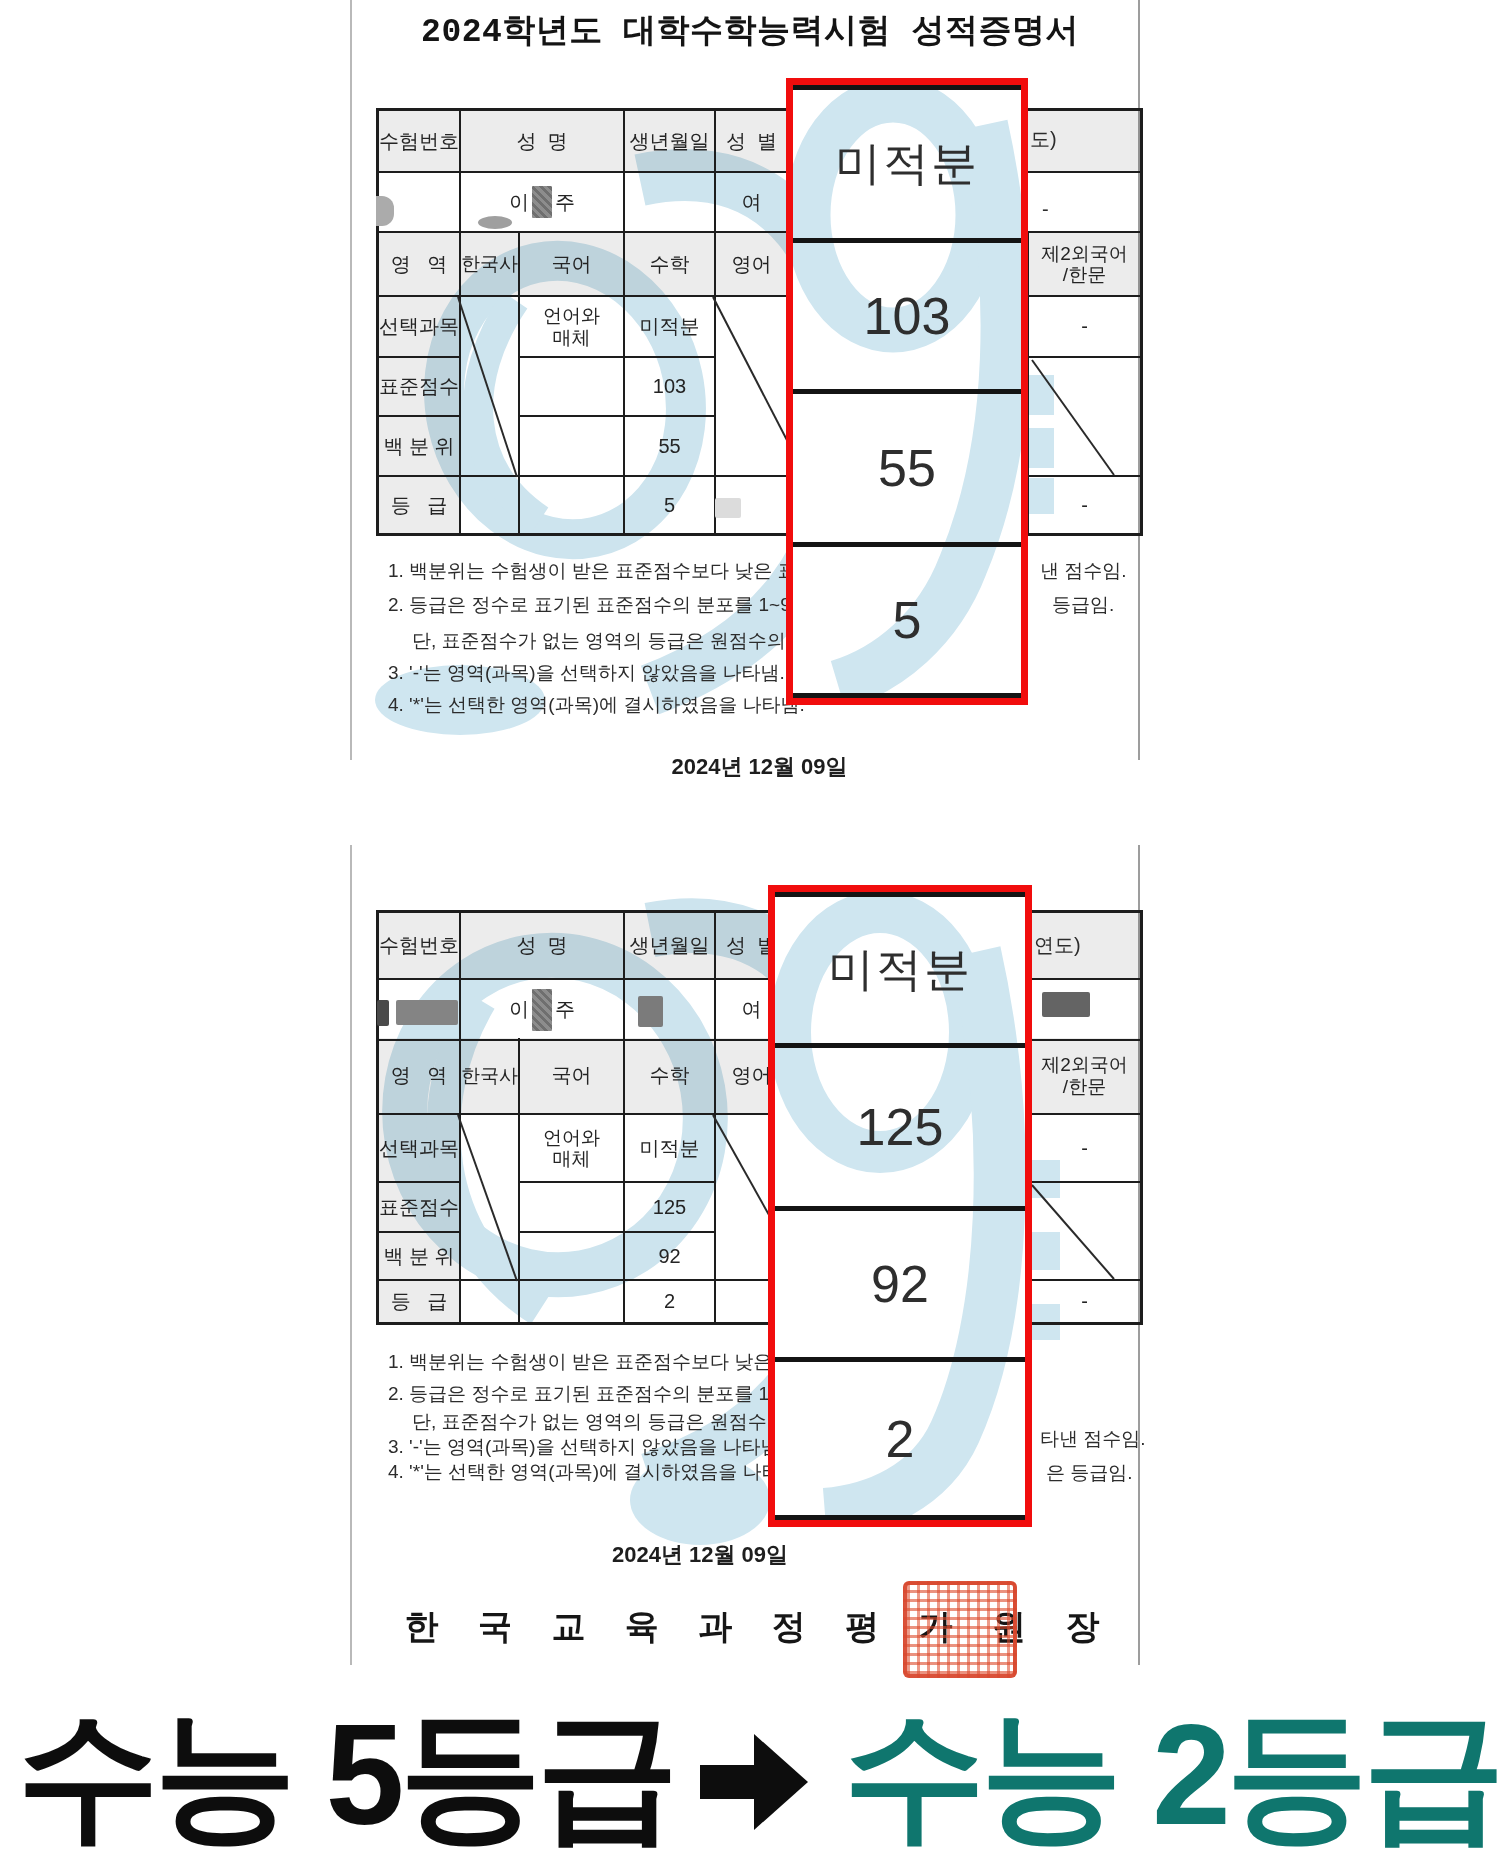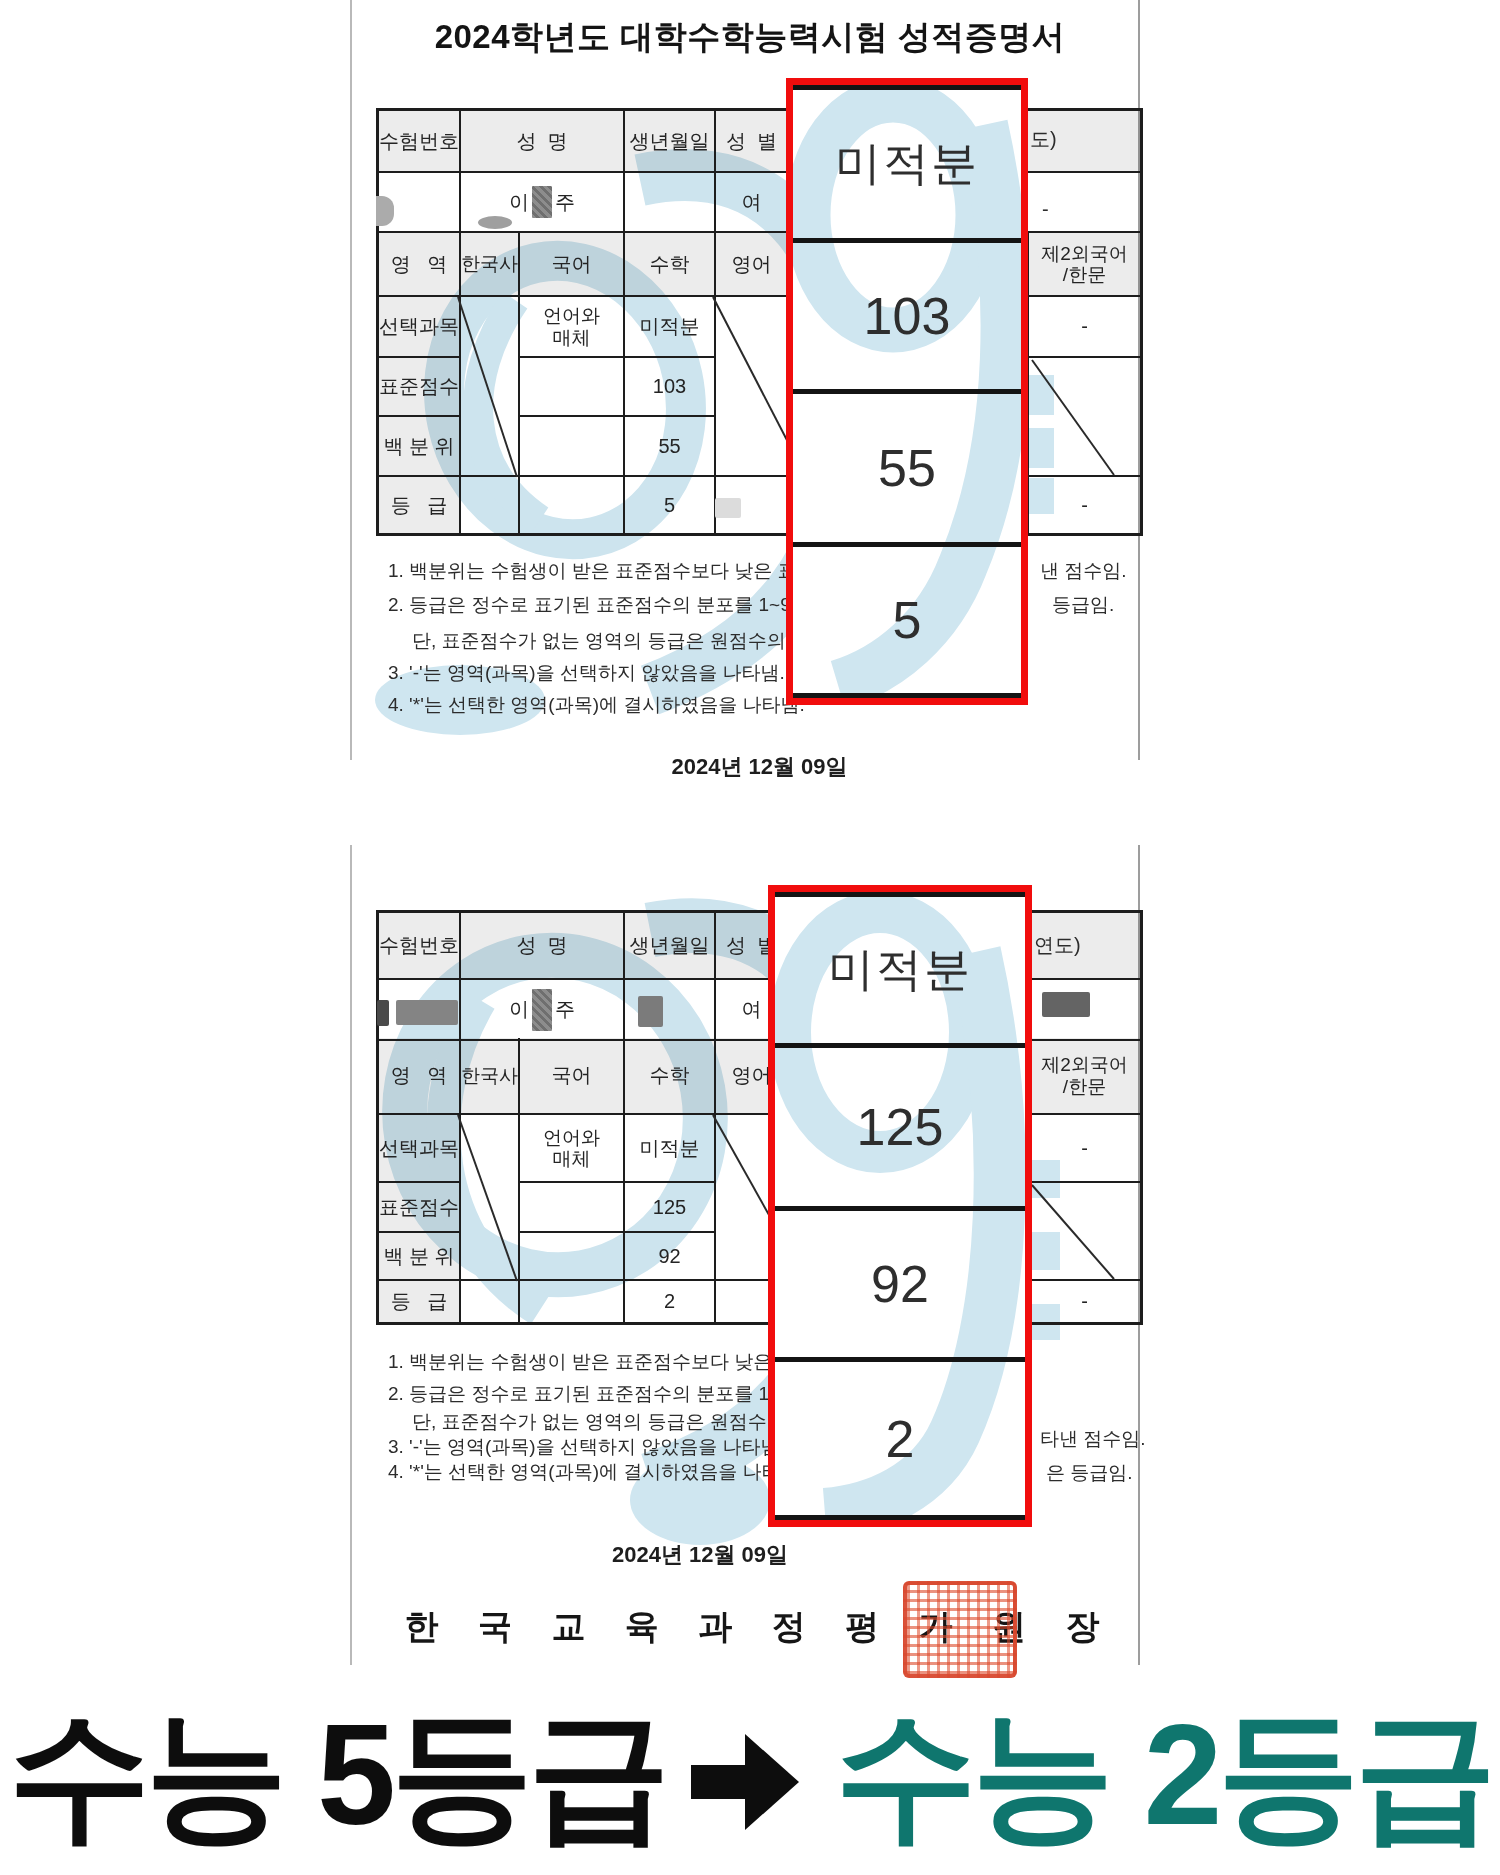--- a/index.html
+++ b/index.html
@@ -43,21 +43,21 @@
   
   .issuer{position:absolute;left:376px;width:767px;text-align:center;
           font-size:34px;font-weight:600;letter-spacing:15px;color:#161616;}
   .seal{position:absolute;box-sizing:border-box;border:4px solid rgba(216,72,46,.95);border-radius:6px;
         background:
           repeating-linear-gradient(0deg, rgba(221,73,42,.60) 0 3px, rgba(255,255,255,0) 3px 9px),
           repeating-linear-gradient(90deg, rgba(221,73,42,.55) 0 3px, rgba(255,255,255,0) 3px 10px);
         z-index:7;}
   
   .banner{position:absolute;left:0;top:1682px;width:1500px;height:185px;
-          display:flex;align-items:center;justify-content:center;}
+          display:flex;align-items:center;justify-content:flex-end;}
   .banner .txt{font-size:142px;font-weight:900;letter-spacing:-5px;line-height:1;}
   .banner .black{color:#0d0d0d;}
   .banner .red{color:#0f766e;margin-left:26px;}
   .arrow{position:relative;width:110px;height:100px;margin:14px 8px 0 26px;flex:none;}
   .arrow .bar{position:absolute;left:0;top:33px;width:58px;height:34px;background:#0d0d0d;}
   .arrow .head{position:absolute;left:54px;top:2px;width:0;height:0;
                border-top:48px solid transparent;border-bottom:48px solid transparent;
                border-left:54px solid #0d0d0d;}
   svg{display:block;}
 </style>
@@ -89,21 +89,21 @@
       <rect x="970" y="1304" width="90" height="36"></rect>
       <ellipse cx="700" cy="1500" rx="70" ry="45"></ellipse>
     </g>
   </svg>
 
   <div class="pageline" style="left:350px;top:0;height:760px;"></div>
   <div class="pageline dark" style="left:1138px;top:0;height:760px;"></div>
   <div class="pageline" style="left:350px;top:845px;height:820px;"></div>
   <div class="pageline dark" style="left:1138px;top:845px;height:820px;"></div>
 
-  <div class="cert-title" style="top:15px;">2024학년도 대학수학능력시험 성적증명서</div>
+  <div class="cert-title" style="top:8px;font-family:Liberation Mono, monospace;">2024학년도 대학수학능력시험 성적증명서</div>
 
   <div class="tbl tblA" style="left:376px;top:108px;width:767px;grid-template-columns:82px 164px 91px 73px 1fr;grid-template-rows:62px 60px;z-index:1;">
     <div class="cl hd">수험번호</div>
     <div class="cl hd">성  명</div>
     <div class="cl hd">생년월일</div>
     <div class="cl hd">성  별</div>
     <div class="cl hd nr"></div>
     <div class="cl"></div>
     <div class="cl"><span>이</span><span class="nameblock pixel" style="height:32px;"></span><span>주</span></div>
     <div class="cl"></div>

